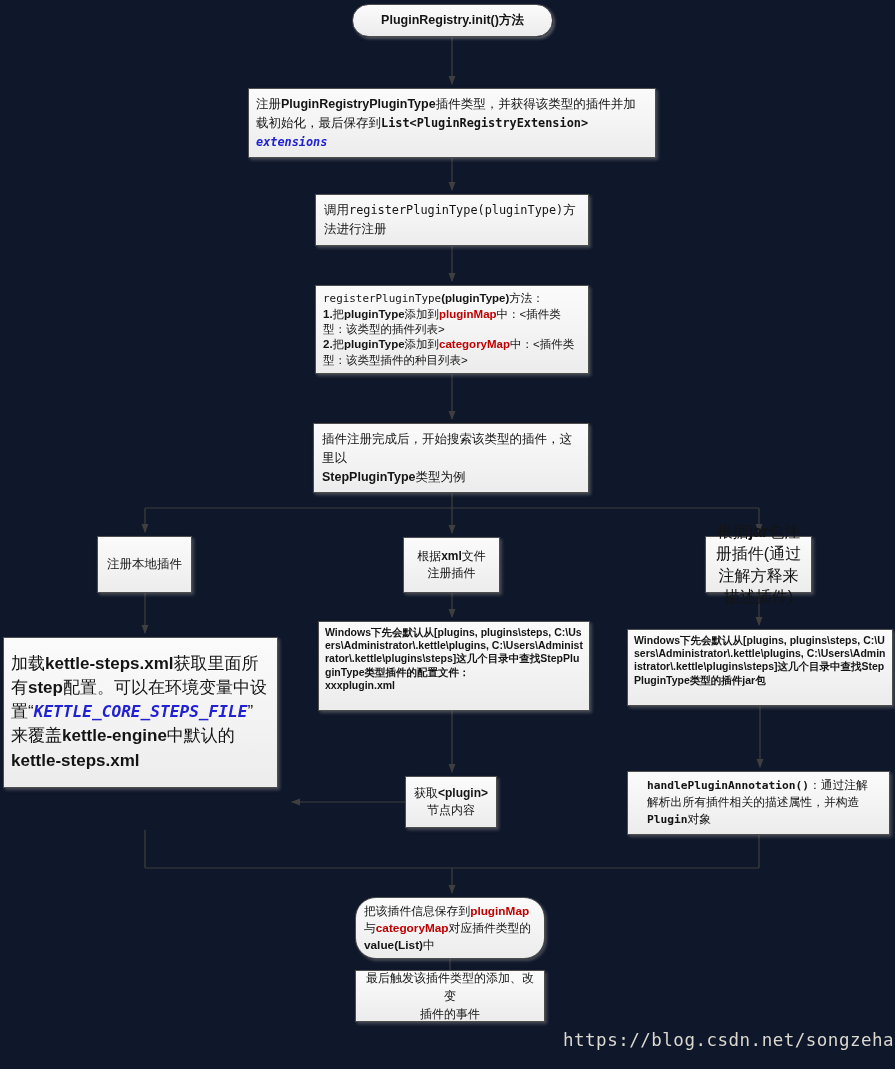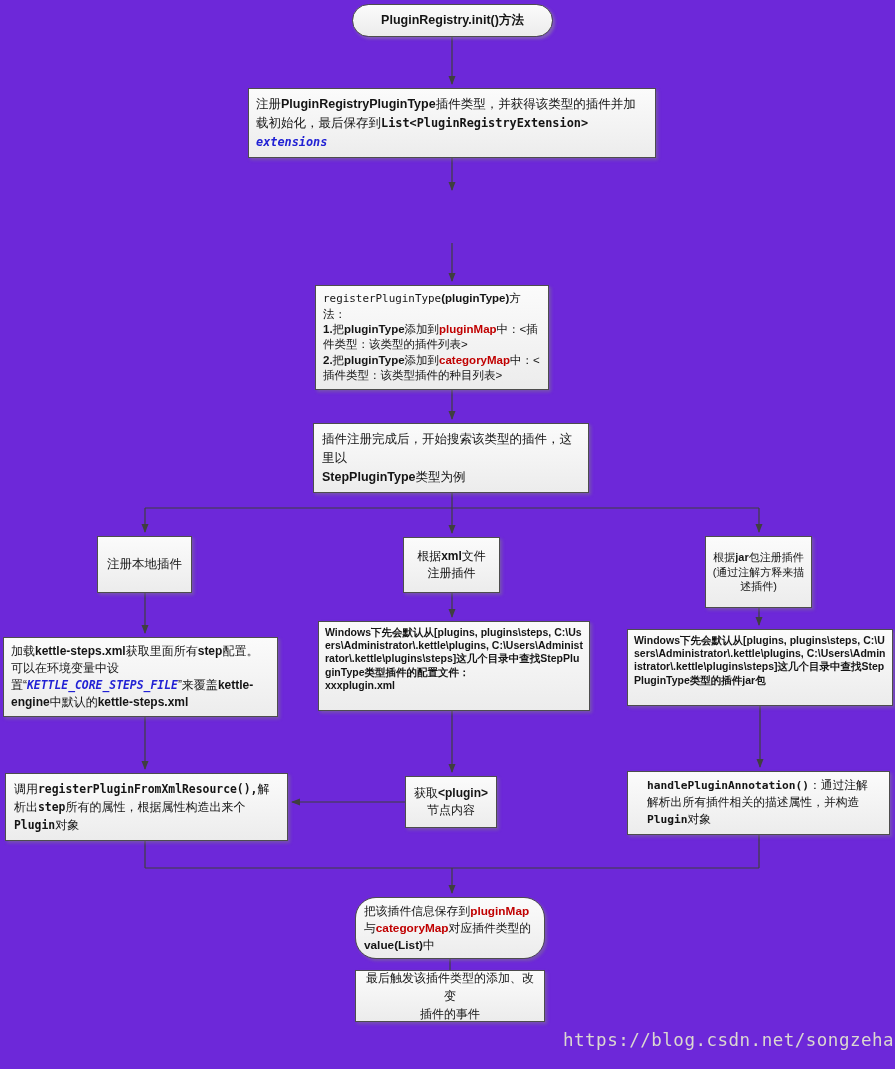--- a/index.html
+++ b/index.html
@@ -1,19 +1,19 @@
 <!DOCTYPE html>
 <html><head>
 <meta charset="utf-8">
 <style>
   html,body{margin:0;padding:0;background:#ffffff;}
   #canvas{
     position:relative;
     width:895px;height:1069px;
-    background:#6d28d9;
+    background:#0f172a;
     font-family:"Liberation Sans","DejaVu Sans",sans-serif;
     color:#141414;
     overflow:hidden;
   }
   #connectors{position:absolute;left:0;top:0;width:895px;height:1069px;}
   .node{
     position:absolute;
     box-sizing:border-box;
     background:linear-gradient(180deg,#fbfbfb 0%,#f3f3f3 55%,#ececec 100%);
     border:1px solid #4d4d4d;
@@ -21,21 +21,21 @@
     padding:6px 8px;
     font-size:12.5px;
     line-height:1.5;
   }
   .node .txt{white-space:pre-wrap;word-wrap:break-word;}
   .center{display:flex;align-items:center;justify-content:center;text-align:center;}
   .stadium{border-radius:17px;font-weight:bold;box-shadow:2px 2px 3px rgba(150,150,150,.5);}
   .list{font-size:11.5px;line-height:1.34;padding:5px 7px;}
   .dense{font-size:10.5px;line-height:1.26;padding:4px 6px;font-weight:bold;}
   .dense .txt{word-break:break-all;}
-  .mid1{font-size:12px;line-height:1.42;padding:5px 7px;}
+  .mid1{font-size:17px;line-height:1.42;padding:14px 7px;}
   .code1{font-size:12px;line-height:1.5;padding:6px 8px;}
   .anno{font-size:11.8px;line-height:1.45;padding:5px 19px;}
   .save{font-size:11.8px;line-height:1.42;padding:5px 8px;border-radius:21px;}
   
   .s-b{font-weight:bold;}
   .s-c{font-family:"DejaVu Sans Mono","Liberation Mono",monospace;font-size:.95em;}
   .s-cb{font-family:"DejaVu Sans Mono","Liberation Mono",monospace;font-weight:bold;font-size:.95em;}
   .s-red{color:#c00000;font-weight:bold;}
   .s-blue{color:#2121d4;font-weight:bold;font-style:italic;font-family:"DejaVu Sans Mono","Liberation Mono",monospace;font-size:.95em;}
   #watermark{
@@ -78,60 +78,60 @@
   </svg>
 
   <div class="node stadium center" style="left:352px;top:4px;width:201px;height:33px;">
     <span class="txt"><span class="s-b">PluginRegistry.init()</span><span class="s-b">方法</span></span>
   </div>
 
   <div class="node" style="left:248px;top:88px;width:408px;min-height:55px;padding-left:7px;">
     <span class="txt"><span>注册</span><span class="s-b">PluginRegistryPluginType</span><span>插件类型，并获得该类型的插件并加载初始化，最后保存到</span><span class="s-cb">List&lt;PluginRegistryExtension&gt;</span><span> </span><span class="s-blue">extensions</span></span>
   </div>
 
+  <div class="node" style="left:315px;top:194px;width:274px;min-height:48px;">
+    <span class="txt"><span>调用</span><span class="s-c">registerPluginType(pluginType)</span><span>方法进行注册</span></span>
+  </div>
 
-  <div class="node list" style="left:315px;top:285px;width:234px;min-height:84px;">
+  <div class="node list" style="left:315px;top:285px;width:274px;min-height:84px;">
     <span class="txt"><span class="s-c">registerPluginType</span><span class="s-b">(pluginType)</span><span>方法：
 </span><span class="s-b">1.</span><span>把</span><span class="s-b">pluginType</span><span>添加到</span><span class="s-red">pluginMap</span><span>中：&lt;插件类型：该类型的插件列表&gt;
 </span><span class="s-b">2.</span><span>把</span><span class="s-b">pluginType</span><span>添加到</span><span class="s-red">categoryMap</span><span>中：&lt;插件类型：该类型插件的种目列表&gt;</span></span>
   </div>
 
   <div class="node" style="left:313px;top:423px;width:276px;min-height:48px;">
     <span class="txt"><span>插件注册完成后，开始搜索该类型的插件，这里以
 </span><span class="s-b">StepPluginType</span><span>类型为例</span></span>
   </div>
 
   <div class="node center" style="left:97px;top:536px;width:95px;height:57px;">
     <span class="txt"><span>注册本地插件</span></span>
   </div>
 
   <div class="node center" style="left:403px;top:537px;width:97px;height:56px;font-size:12px;line-height:1.4;">
     <span class="txt"><span>根据</span><span class="s-b">xml</span><span>文件注册插件</span></span>
   </div>
 
-  <div class="node center" style="left:705px;top:536px;width:107px;height:72px;font-size:11px;line-height:1.35;padding:3px 5px;">
+  <div class="node center" style="left:705px;top:536px;width:107px;height:57px;font-size:16px;line-height:1.35;padding:3px 5px;">
     <span class="txt"><span>根据</span><span class="s-b">jar</span><span>包注册插件(通过注解方释来描述插件)</span></span>
   </div>
 
   <div class="node mid1" style="left:3px;top:637px;width:275px;min-height:63px;">
     <span class="txt"><span>加载</span><span class="s-b">kettle-steps.xml</span><span>获取里面所有</span><span class="s-b">step</span><span>配置。可以在环境变量中设置“</span><span class="s-blue">KETTLE_CORE_STEPS_FILE</span><span>”来覆盖</span><span class="s-b">kettle-engine</span><span>中默认的</span><span class="s-b">kettle-steps.xml</span></span>
   </div>
 
   <div class="node dense" style="left:318px;top:621px;width:272px;min-height:90px;">
     <span class="txt"><span class="s-b">Windows</span><span>下先会默认从</span><span class="s-b">[plugins, plugins\steps, C:\Users\Administrator\.kettle\plugins, C:\Users\Administrator\.kettle\plugins\steps]</span><span>这几个目录中查找</span><span class="s-b">StepPluginType</span><span>类型插件的配置文件：
 </span><span class="s-b">xxxplugin.xml</span></span>
   </div>
 
   <div class="node dense" style="left:627px;top:629px;width:266px;min-height:77px;">
     <span class="txt"><span class="s-b">Windows</span><span>下先会默认从</span><span class="s-b">[plugins, plugins\steps, C:\Users\Administrator\.kettle\plugins, C:\Users\Administrator\.kettle\plugins\steps]</span><span>这几个目录中查找</span><span class="s-b">StepPluginType</span><span>类型的插件</span><span class="s-b">jar</span><span>包</span></span>
   </div>
 
-  <div class="node code1" style="left:5px;top:773px;width:283px;min-height:57px;">
-    <span class="txt"><span>调用</span><span class="s-cb">registerPluginFromXmlResource(),</span><span>解析出</span><span class="s-cb">step</span><span>所有的属性，根据属性构造出来个</span><span class="s-cb">Plugin</span><span>对象</span></span>
-  </div>
 
   <div class="node center" style="left:405px;top:776px;width:92px;height:52px;font-size:12px;line-height:1.45;">
     <span class="txt"><span>获取</span><span class="s-b">&lt;plugin&gt;</span><span>节点内容</span></span>
   </div>
 
   <div class="node anno" style="left:627px;top:771px;width:263px;min-height:55px;">
     <span class="txt"><span class="s-cb">handlePluginAnnotation()</span><span>：通过注解解析出所有插件相关的描述属性，并构造</span><span class="s-cb">Plugin</span><span>对象</span></span>
   </div>
 
   <div class="node save" style="left:355px;top:897px;width:190px;min-height:56px;">

